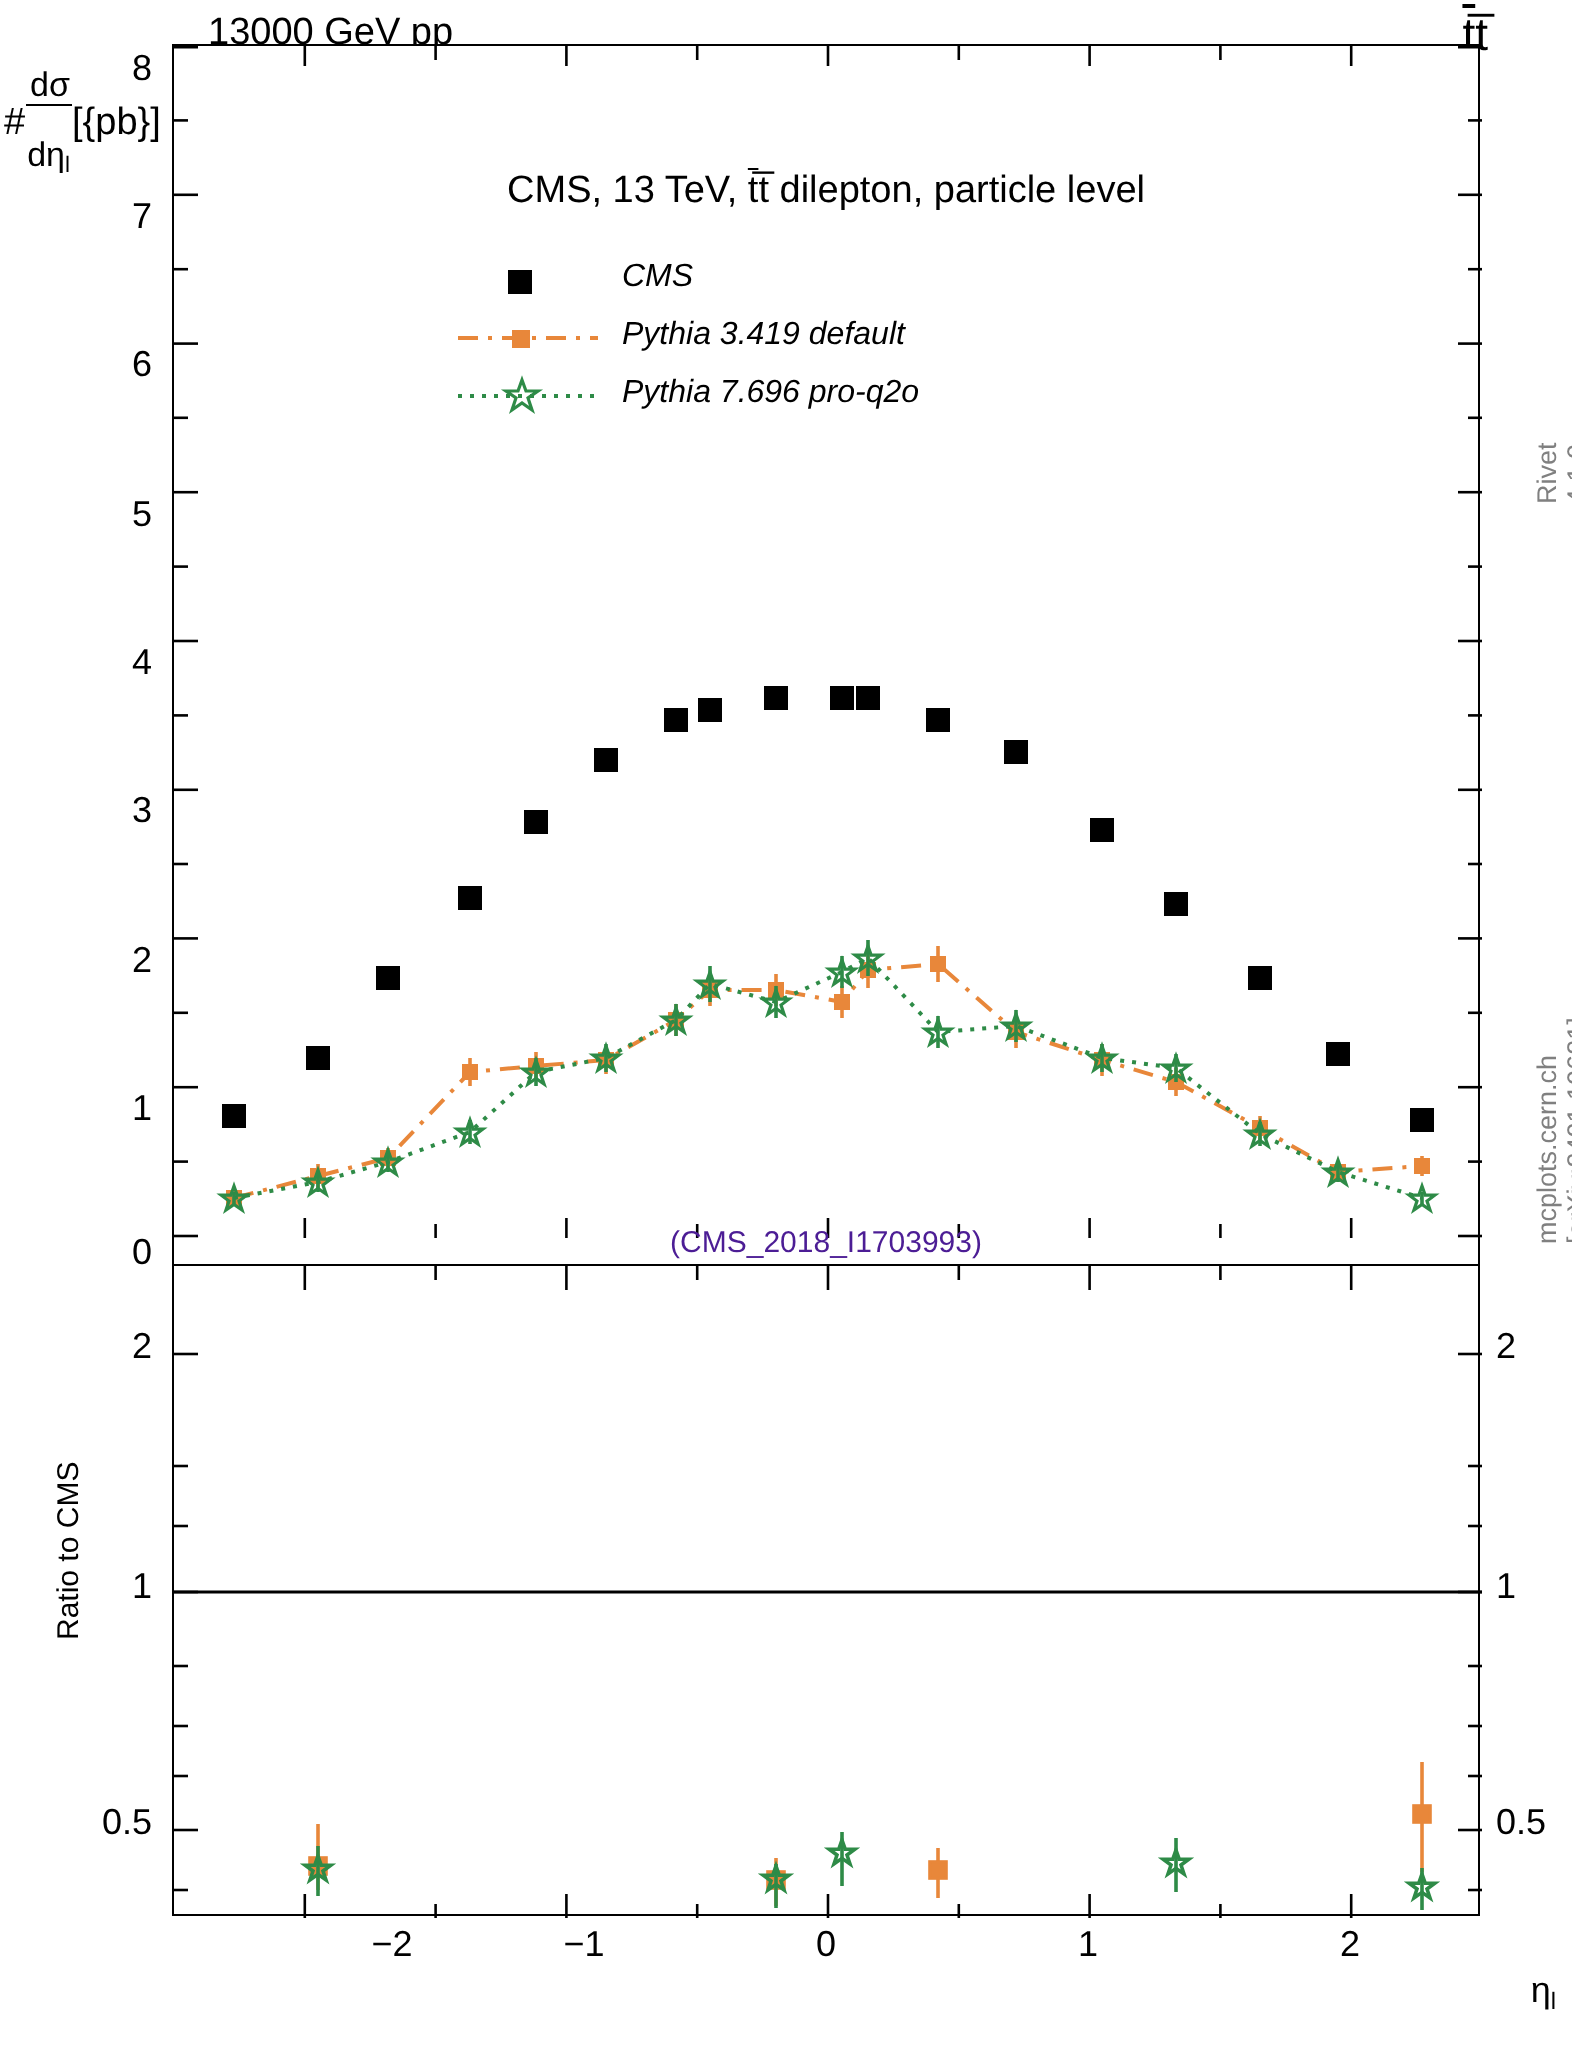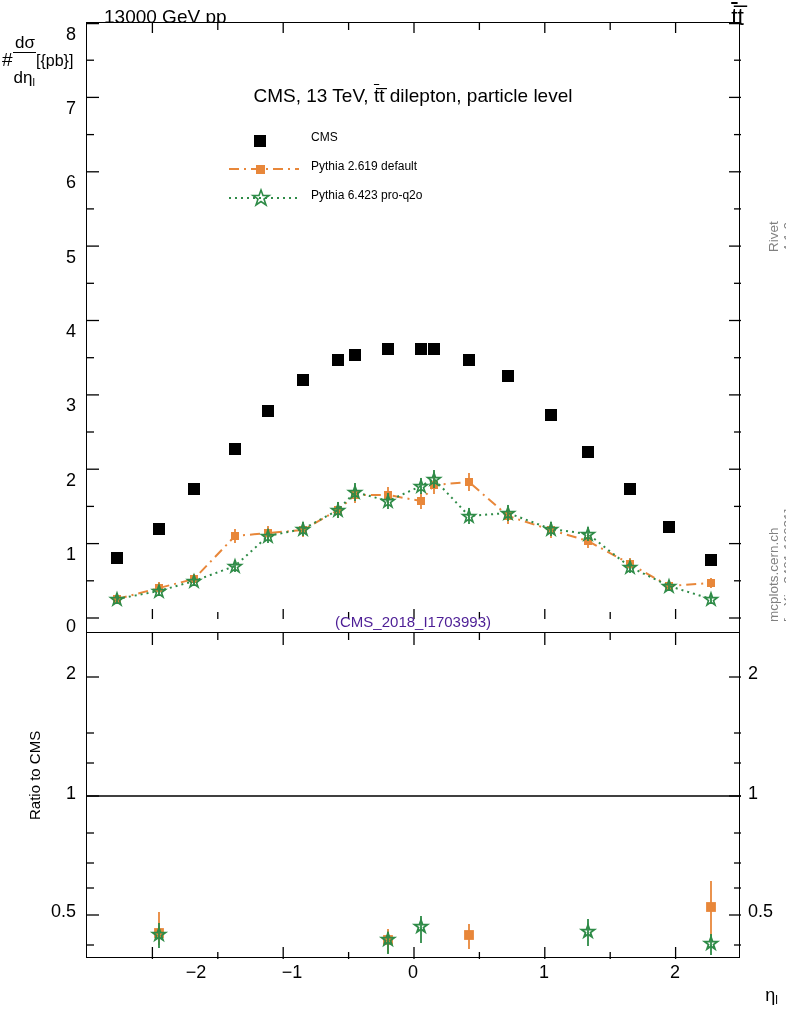--- a/index.html
+++ b/index.html
@@ -22,21 +22,21 @@
   .ylab{position:absolute;font-size:18px;text-align:right;}
   .xlab{position:absolute;font-size:18px;text-align:center;}
 
   
   #plot-title{left:50%;transform:translateX(-50%);top:62px;font-size:19px;}
 
   
   #legend{position:absolute;left:140px;top:105px;font-size:16px;}
   .leg-row{position:relative;height:29px;}
   .leg-sym{position:absolute;left:0;top:0;width:74px;height:24px;}
-  .leg-text{position:absolute;left:84px;top:2px;font-size:12px;white-space:nowrap;}
+  .leg-text{position:absolute;left:84px;top:2px;font-size:16px;white-space:nowrap;font-style:italic;}
 
   
   #watermark{left:50%;transform:translateX(-50%);top:590px;font-size:15px;color:#4c1d95;}
 
   
   #ylabel-main{position:absolute;left:2px;top:34px;font-size:19px;line-height:1.0;}
   #ratio-ylabel{position:absolute;transform-origin:0 0;transform:rotate(-90deg);left:26px;top:820px;font-size:15px;}
   #xaxis-title{position:absolute;right:8px;top:985px;font-size:18px;}
 
   .frac{display:inline-block;text-align:right;vertical-align:middle;font-size:15px;line-height:1.05;}
@@ -50,21 +50,21 @@
 </style>
 </head>
 <body>
 
 <div id="root">
 
   <div class="txt" id="hdr-left">13000 GeV pp</div>
   <div class="txt" id="hdr-right"><span class="ovl">t</span>t̅</div>
 
   <div id="ylabel-main">
-    <span style="font-size:19px;">#</span><span class="frac" style="font-size:17px;"><span class="num">dσ</span><span class="den">dη<sub>l</sub></span></span><span style="font-size:16px;">[{pb}]</span>
+    <span style="font-size:19px;">#</span><span class="frac" style="font-size:17px;"><span class="num">dσ</span><span class="den">dη<sub>l</sub></span></span><span style="font-size:19px;">[{pb}]</span>
   </div>
 
   <div class="vrot" style="left:766px;top:252px;">Rivet 4.1.0, ≥ 100k events</div>
   <div class="vrot" style="left:766px;top:622px;">mcplots.cern.ch [arXiv:2401.10621]</div>
 
   <div id="main-panel">
     <svg width="654" height="596" viewBox="0 0 654 596">
 
       <g stroke="#000" stroke-width="1.3">
 
@@ -240,28 +240,28 @@
         <svg class="leg-sym" width="74" height="24">
           <rect x="27" y="7" width="12" height="12" fill="#000"></rect>
         </svg>
         <span class="leg-text">CMS</span>
       </div>
       <div class="leg-row">
         <svg class="leg-sym" width="74" height="24">
           <line x1="2" y1="12" x2="72" y2="12" stroke="#e8873a" stroke-width="2" stroke-dasharray="10,5,2,5"></line>
           <rect x="29" y="8" width="9" height="9" fill="#e8873a"></rect>
         </svg>
-        <span class="leg-text">Pythia 2.619 default</span>
+        <span class="leg-text">Pythia 3.419 default</span>
       </div>
       <div class="leg-row">
         <svg class="leg-sym" width="74" height="24">
           <line x1="2" y1="12" x2="72" y2="12" stroke="#2e8b47" stroke-width="2" stroke-dasharray="2,4"></line>
           <polygon points="34,4 36,9.5 42,9.5 37,13 39,19 34,15.5 29,19 31,13 26,9.5 32,9.5" fill="none" stroke="#2e8b47" stroke-width="1.6"></polygon>
         </svg>
-        <span class="leg-text">Pythia 6.423 pro-q2o</span>
+        <span class="leg-text">Pythia 7.696 pro-q2o</span>
       </div>
     </div>
 
     <div class="txt" id="watermark">(CMS_2018_I1703993)</div>
   </div>
 
   <div class="ylab" style="left:46px;top:24px;width:30px;">8</div>
   <div class="ylab" style="left:46px;top:98px;width:30px;">7</div>
   <div class="ylab" style="left:46px;top:172px;width:30px;">6</div>
   <div class="ylab" style="left:46px;top:247px;width:30px;">5</div>

